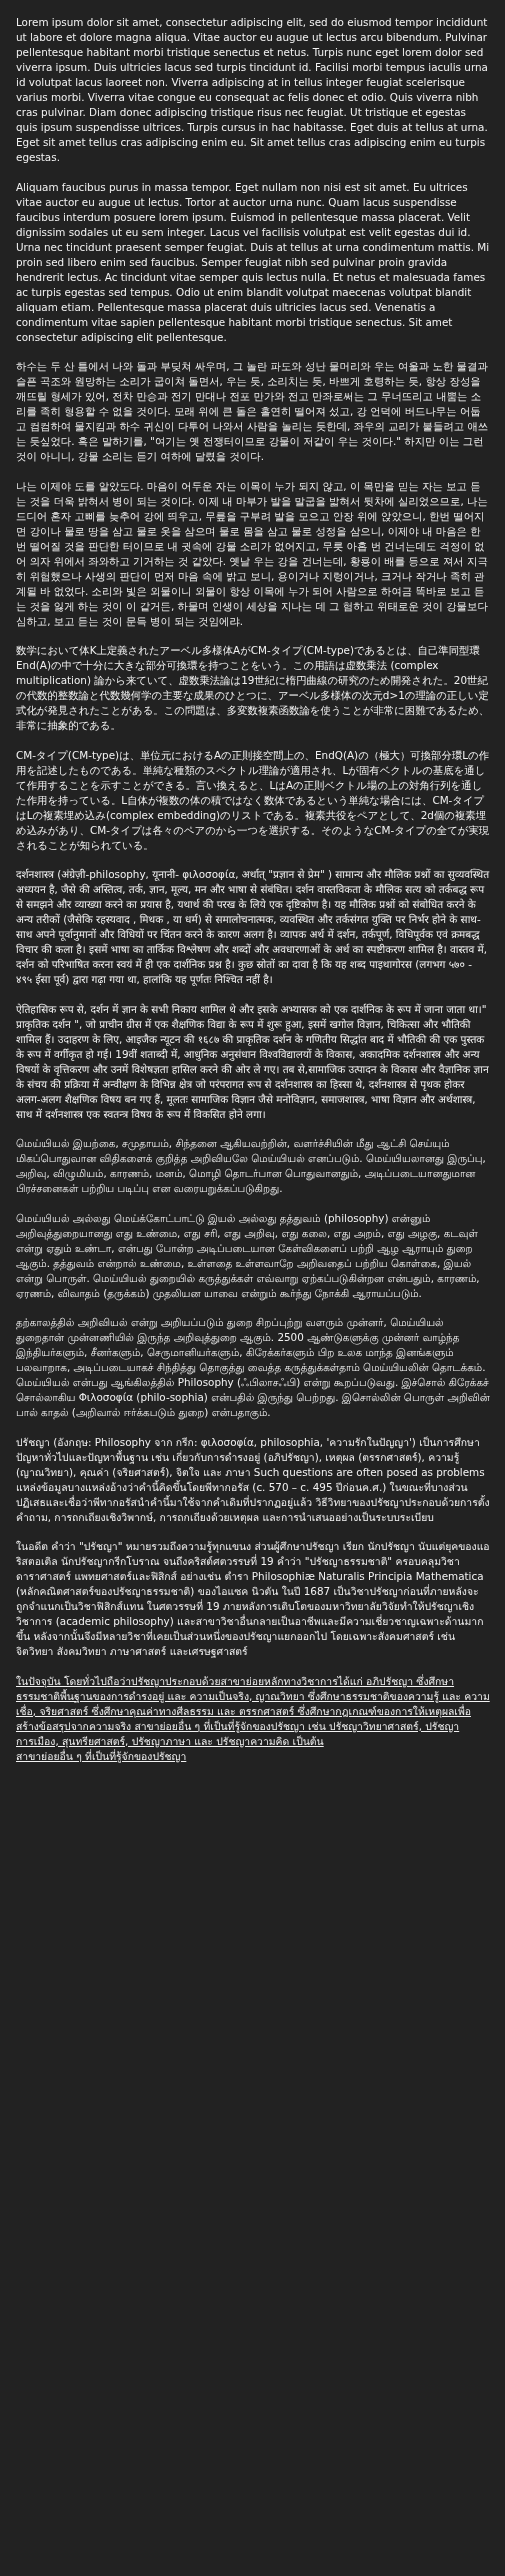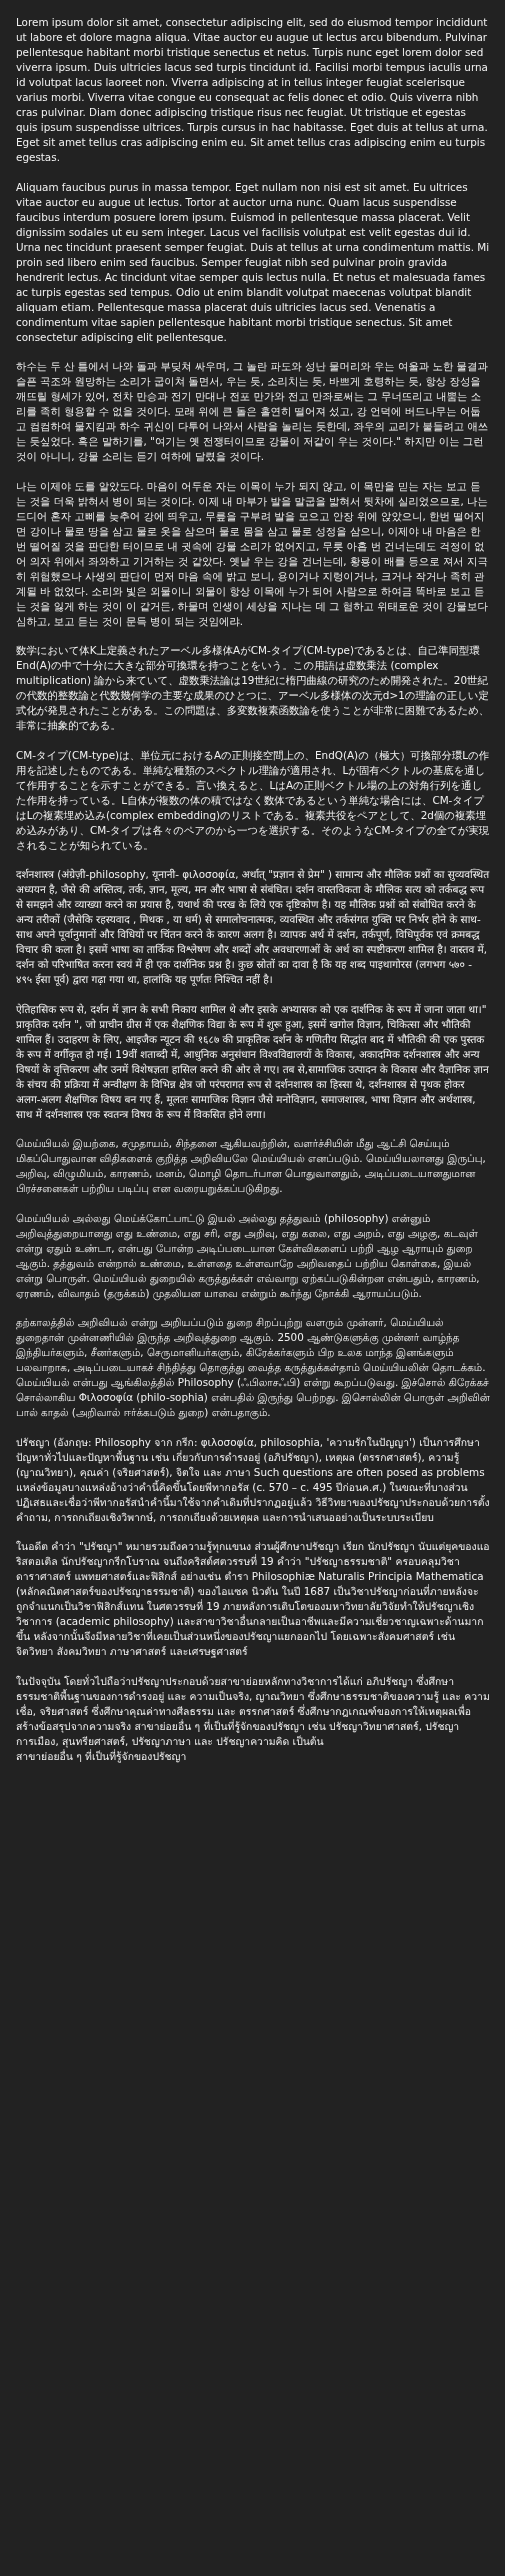--- a/index.html
+++ b/index.html
@@ -25,20 +25,21 @@
     line-height: 15px;
     text-align: left;
     word-break: normal;
     overflow-wrap: break-word;
   }
   .para {
     margin: 0 0 14.5px 0;
   }
   .para:last-child {
     margin-bottom: 16px;
+    text-decoration: underline;
   }
   .prewrap {
     white-space: pre-wrap;
   }
 </style>
 </head>
 <body>
 
 <main class="doc">
   <p class="para" lang="la">Lorem ipsum dolor sit amet, consectetur adipiscing elit, sed do eiusmod tempor incididunt ut labore et dolore magna aliqua. Vitae auctor eu augue ut lectus arcu bibendum. Pulvinar pellentesque habitant morbi tristique senectus et netus. Turpis nunc eget lorem dolor sed viverra ipsum. Duis ultricies lacus sed turpis tincidunt id. Facilisi morbi tempus iaculis urna id volutpat lacus laoreet non. Viverra adipiscing at in tellus integer feugiat scelerisque varius morbi. Viverra vitae congue eu consequat ac felis donec et odio. Quis viverra nibh cras pulvinar. Diam donec adipiscing tristique risus nec feugiat. Ut tristique et egestas quis ipsum suspendisse ultrices. Turpis cursus in hac habitasse. Eget duis at tellus at urna. Eget sit amet tellus cras adipiscing enim eu. Sit amet tellus cras adipiscing enim eu turpis egestas.</p>

